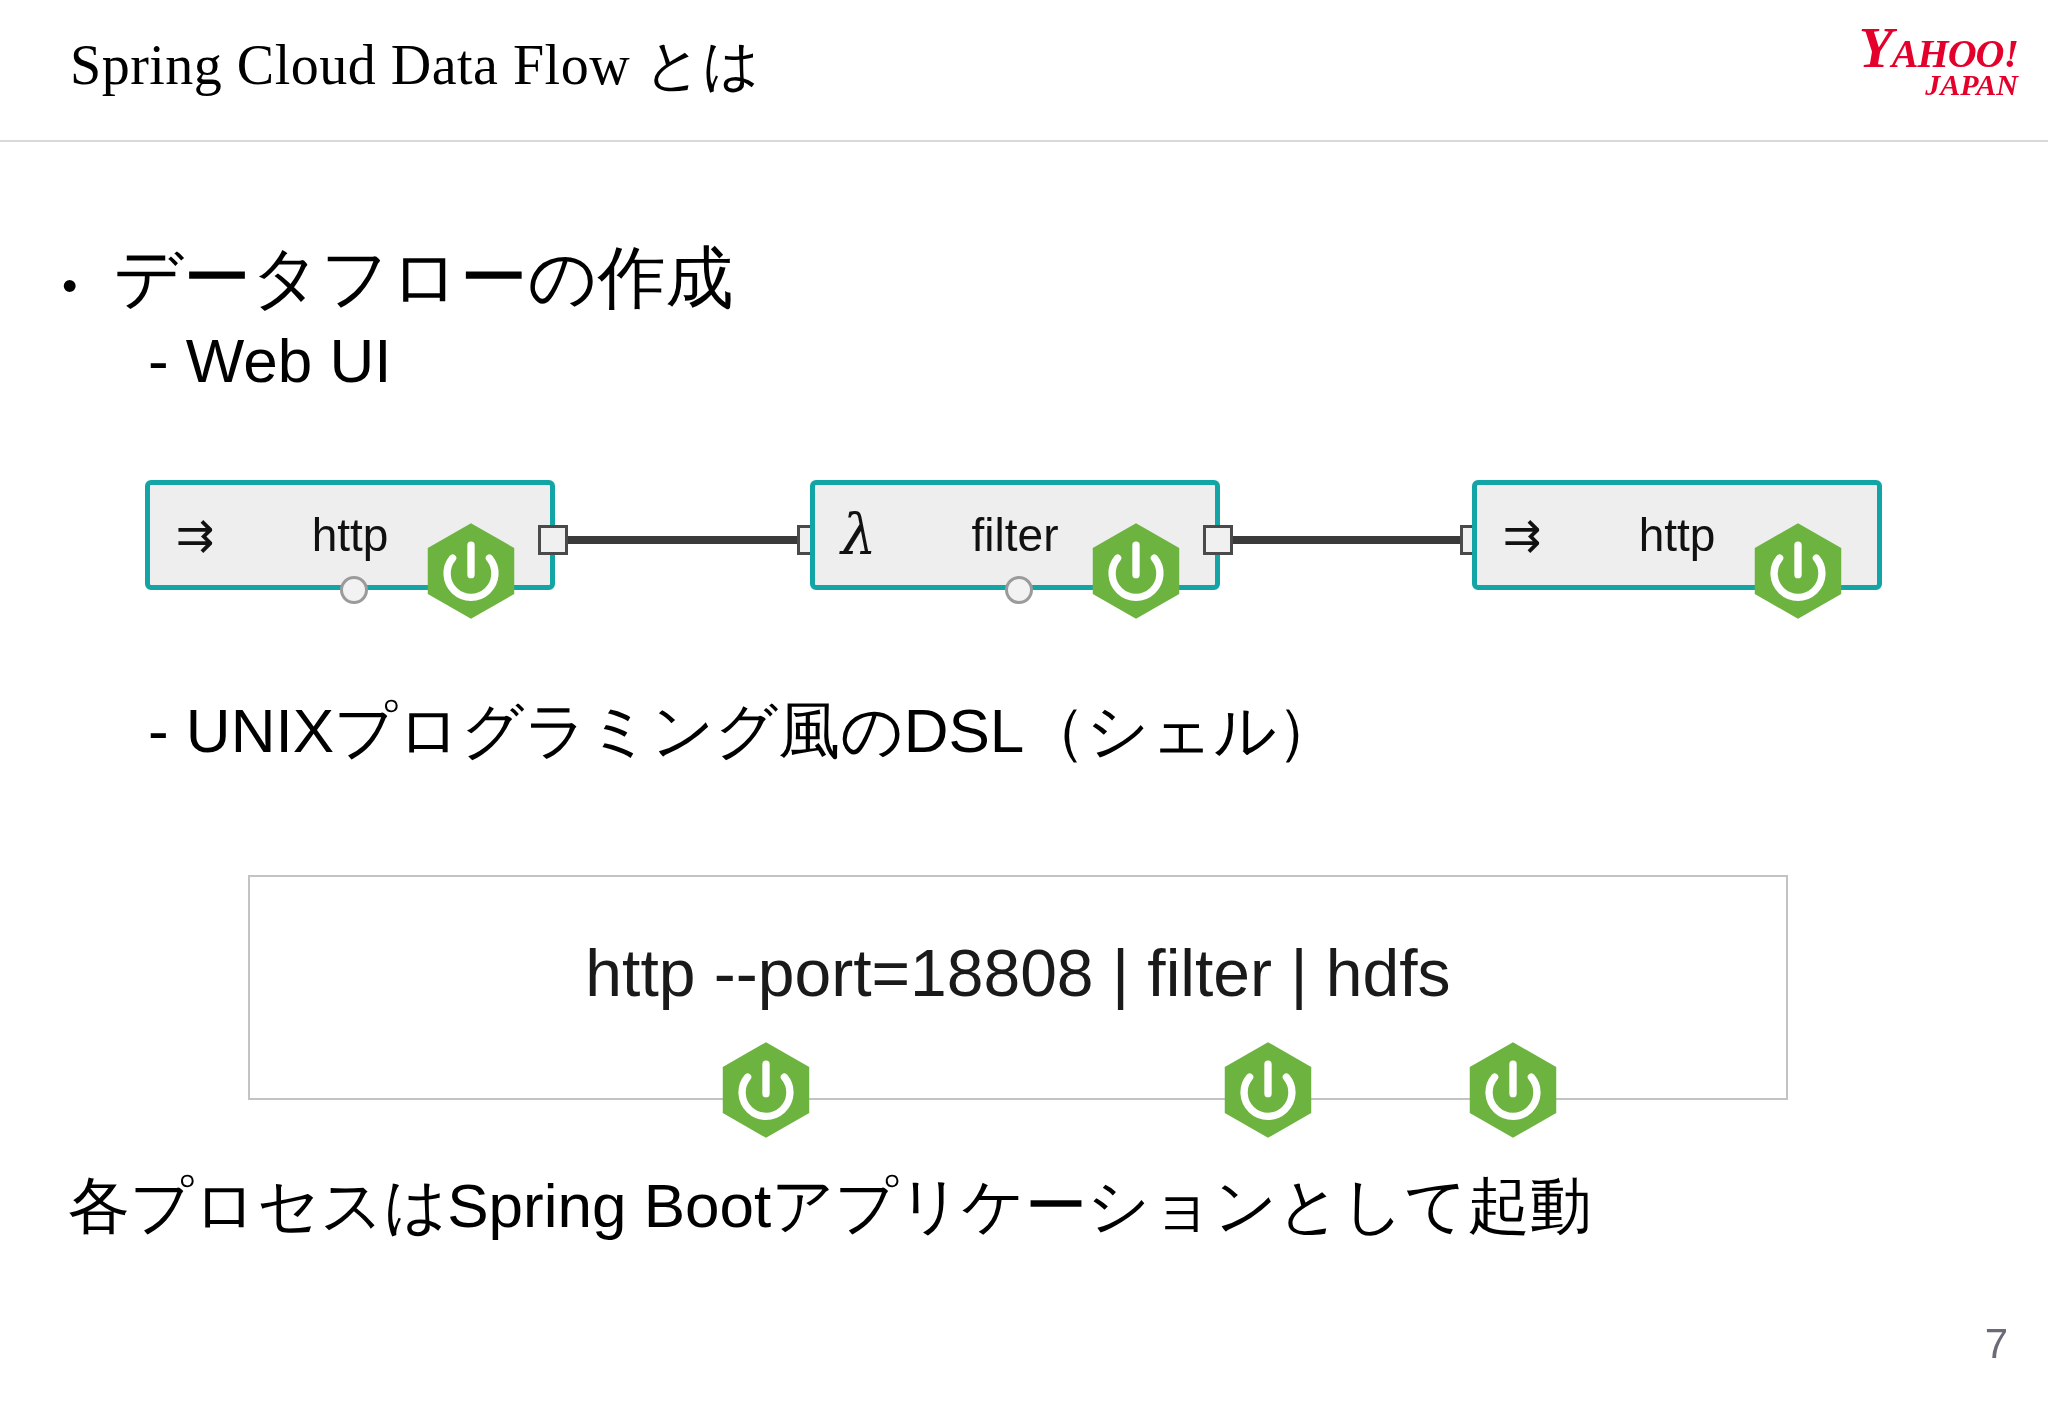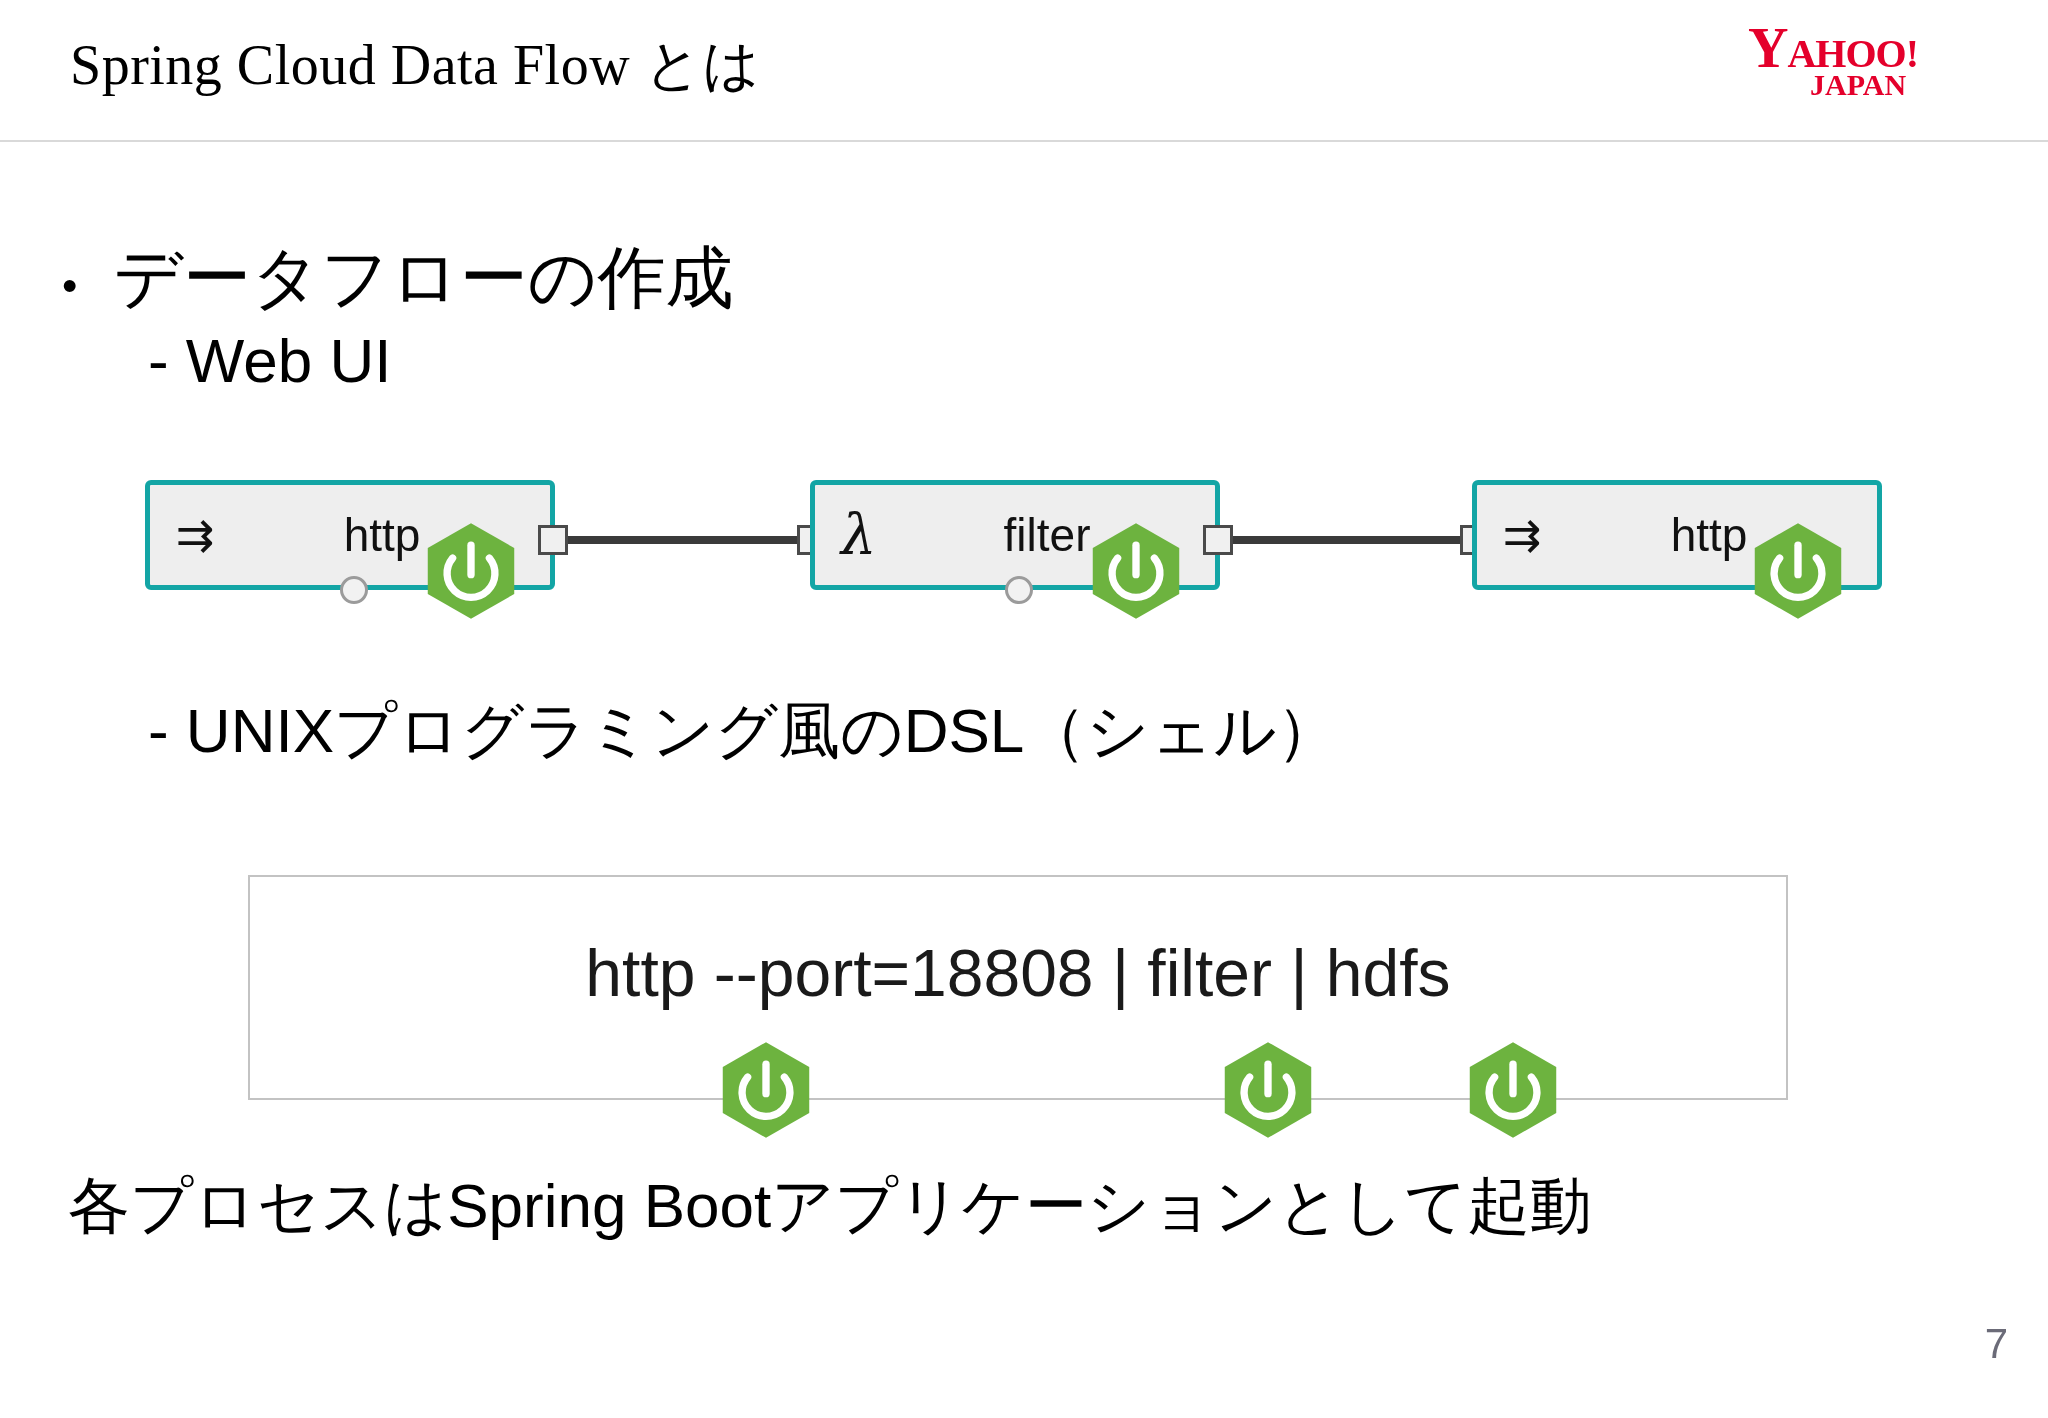--- a/index.html
+++ b/index.html
@@ -43,22 +43,23 @@
     white-space: nowrap;
     font-family: Liberation Serif, serif;
   }
 
   
   .yj-logo {
     position: absolute;
     right: 30px; top: 22px;
     width: 270px;
     height: 90px;
-    text-align: left;
+    text-align: right;
     user-select: none;
+    font-style: italic;
   }
   .yj-main {
     font-family: "Liberation Serif", "DejaVu Serif", serif;
     font-weight: 700;
     font-size: 56px;
     line-height: 0.96;
     color: #e4002b;
     letter-spacing: -1px;
   }
   .yj-main .sm { font-size: 40px; }
@@ -158,21 +159,20 @@
   .node-label {
     position: absolute;
     top: 50%;
     left: 0;
     width: 100%;
     transform: translateY(-50%);
     text-align: center;
     font-size: 46px;
     color: #111;
     pointer-events: none;
-    padding-left: 32px;
   }
   
   .port {
     position: absolute;
     width: 30px;
     height: 30px;
     background: #f0f0f0;
     border: 3px solid #4a4a4a;
     box-sizing: border-box;
     top: 55px;

